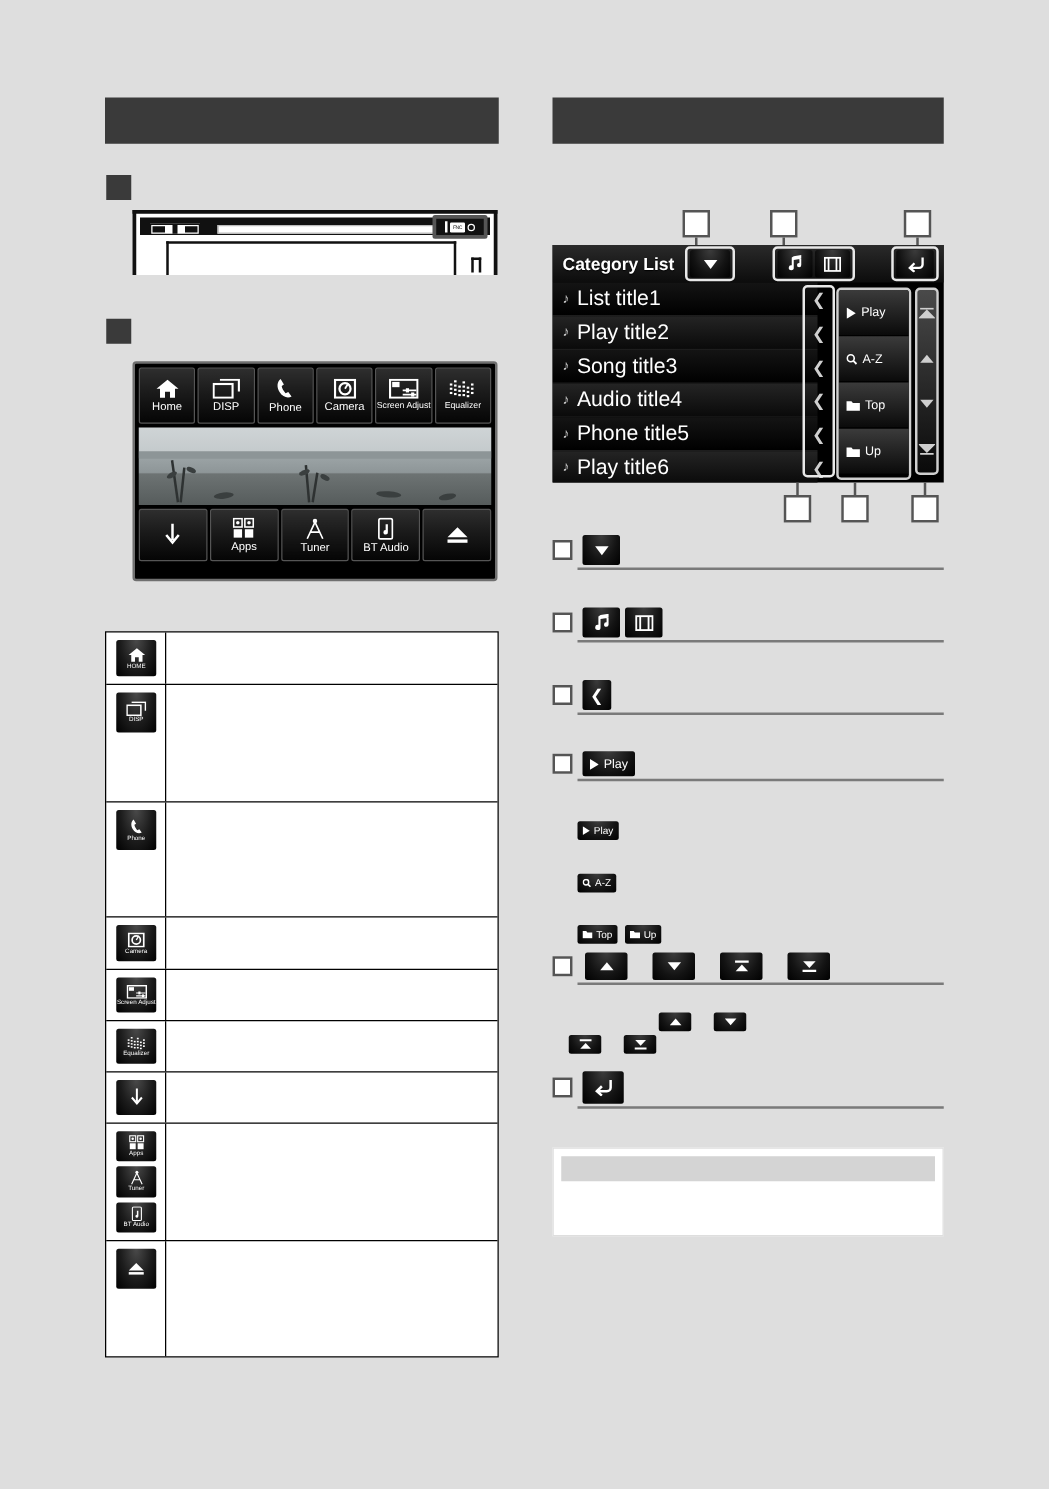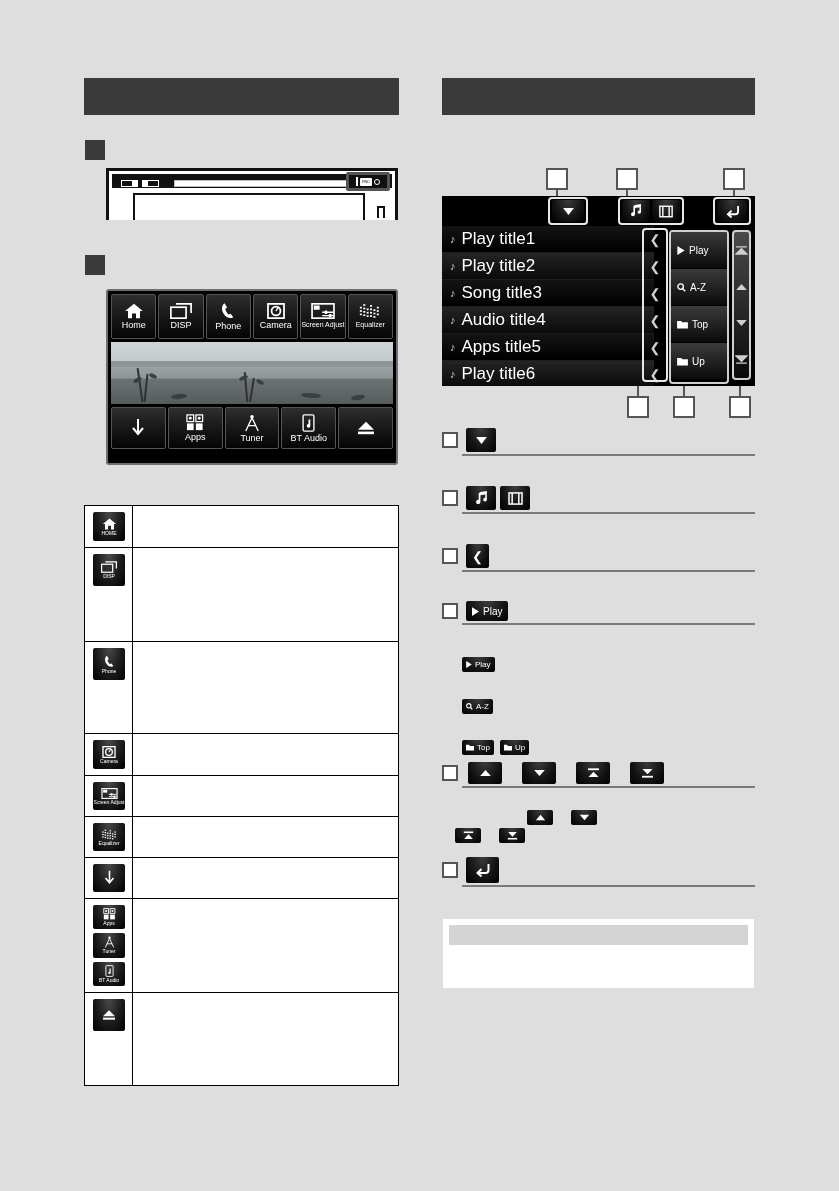--- a/index.html
+++ b/index.html
@@ -557,20 +557,23 @@
 
   <div class="callout" style="left:546px;top:168px;"></div>
   <div class="leader" style="left:556px;top:190px;height:14px;"></div>
   <div class="callout" style="left:616px;top:168px;"></div>
   <div class="leader" style="left:626px;top:190px;height:14px;"></div>
   <div class="callout" style="left:723px;top:168px;"></div>
   <div class="leader" style="left:733px;top:190px;height:14px;"></div>
 
   <div class="cl">
 
+    <div class="cl-title">
+      <span>Category List</span>
+    </div>
 
     <div class="btnchip" style="position:absolute;left:110px;top:4px;width:32px;height:22px;">
       <svg width="13" height="9" viewBox="0 0 14 10">
           <path d="M1 1 H13 L7 9 Z" fill="#fff"></path>
         </svg>
     </div>
     <div class="ring" style="left:106px;top:1px;width:40px;height:28px;"></div>
 
     <div style="position:absolute;left:180px;top:4px;display:flex;gap:2px;">
       <div class="btnchip" style="width:28px;height:22px;">
@@ -591,37 +594,37 @@
     <div class="btnchip" style="position:absolute;right:8px;top:4px;width:30px;height:22px;">
       <svg width="15" height="13" viewBox="0 0 16 14">
           <path d="M14 1 V7 A3 3 0 0 1 11 10 H4 M7 6 L3 10 L7 13.5" fill="none" stroke="#fff" stroke-width="2"></path>
         </svg>
     </div>
     <div class="ring" style="right:4px;top:1px;width:38px;height:28px;"></div>
 
     <div class="cl-list">
       <div class="cl-item">
         <span class="note">♪</span>
-        <span>Play title1</span>
+        <span>List title1</span>
       </div>
       <div class="cl-item">
         <span class="note">♪</span>
         <span>Play title2</span>
       </div>
       <div class="cl-item">
         <span class="note">♪</span>
         <span>Song title3</span>
       </div>
       <div class="cl-item">
         <span class="note">♪</span>
         <span>Audio title4</span>
       </div>
       <div class="cl-item">
         <span class="note">♪</span>
-        <span>Apps title5</span>
+        <span>Phone title5</span>
       </div>
       <div class="cl-item">
         <span class="note">♪</span>
         <span>Play title6</span>
       </div>
     </div>
 
     <div class="cl-chev">
       <div>❮</div>
       <div>❮</div>

